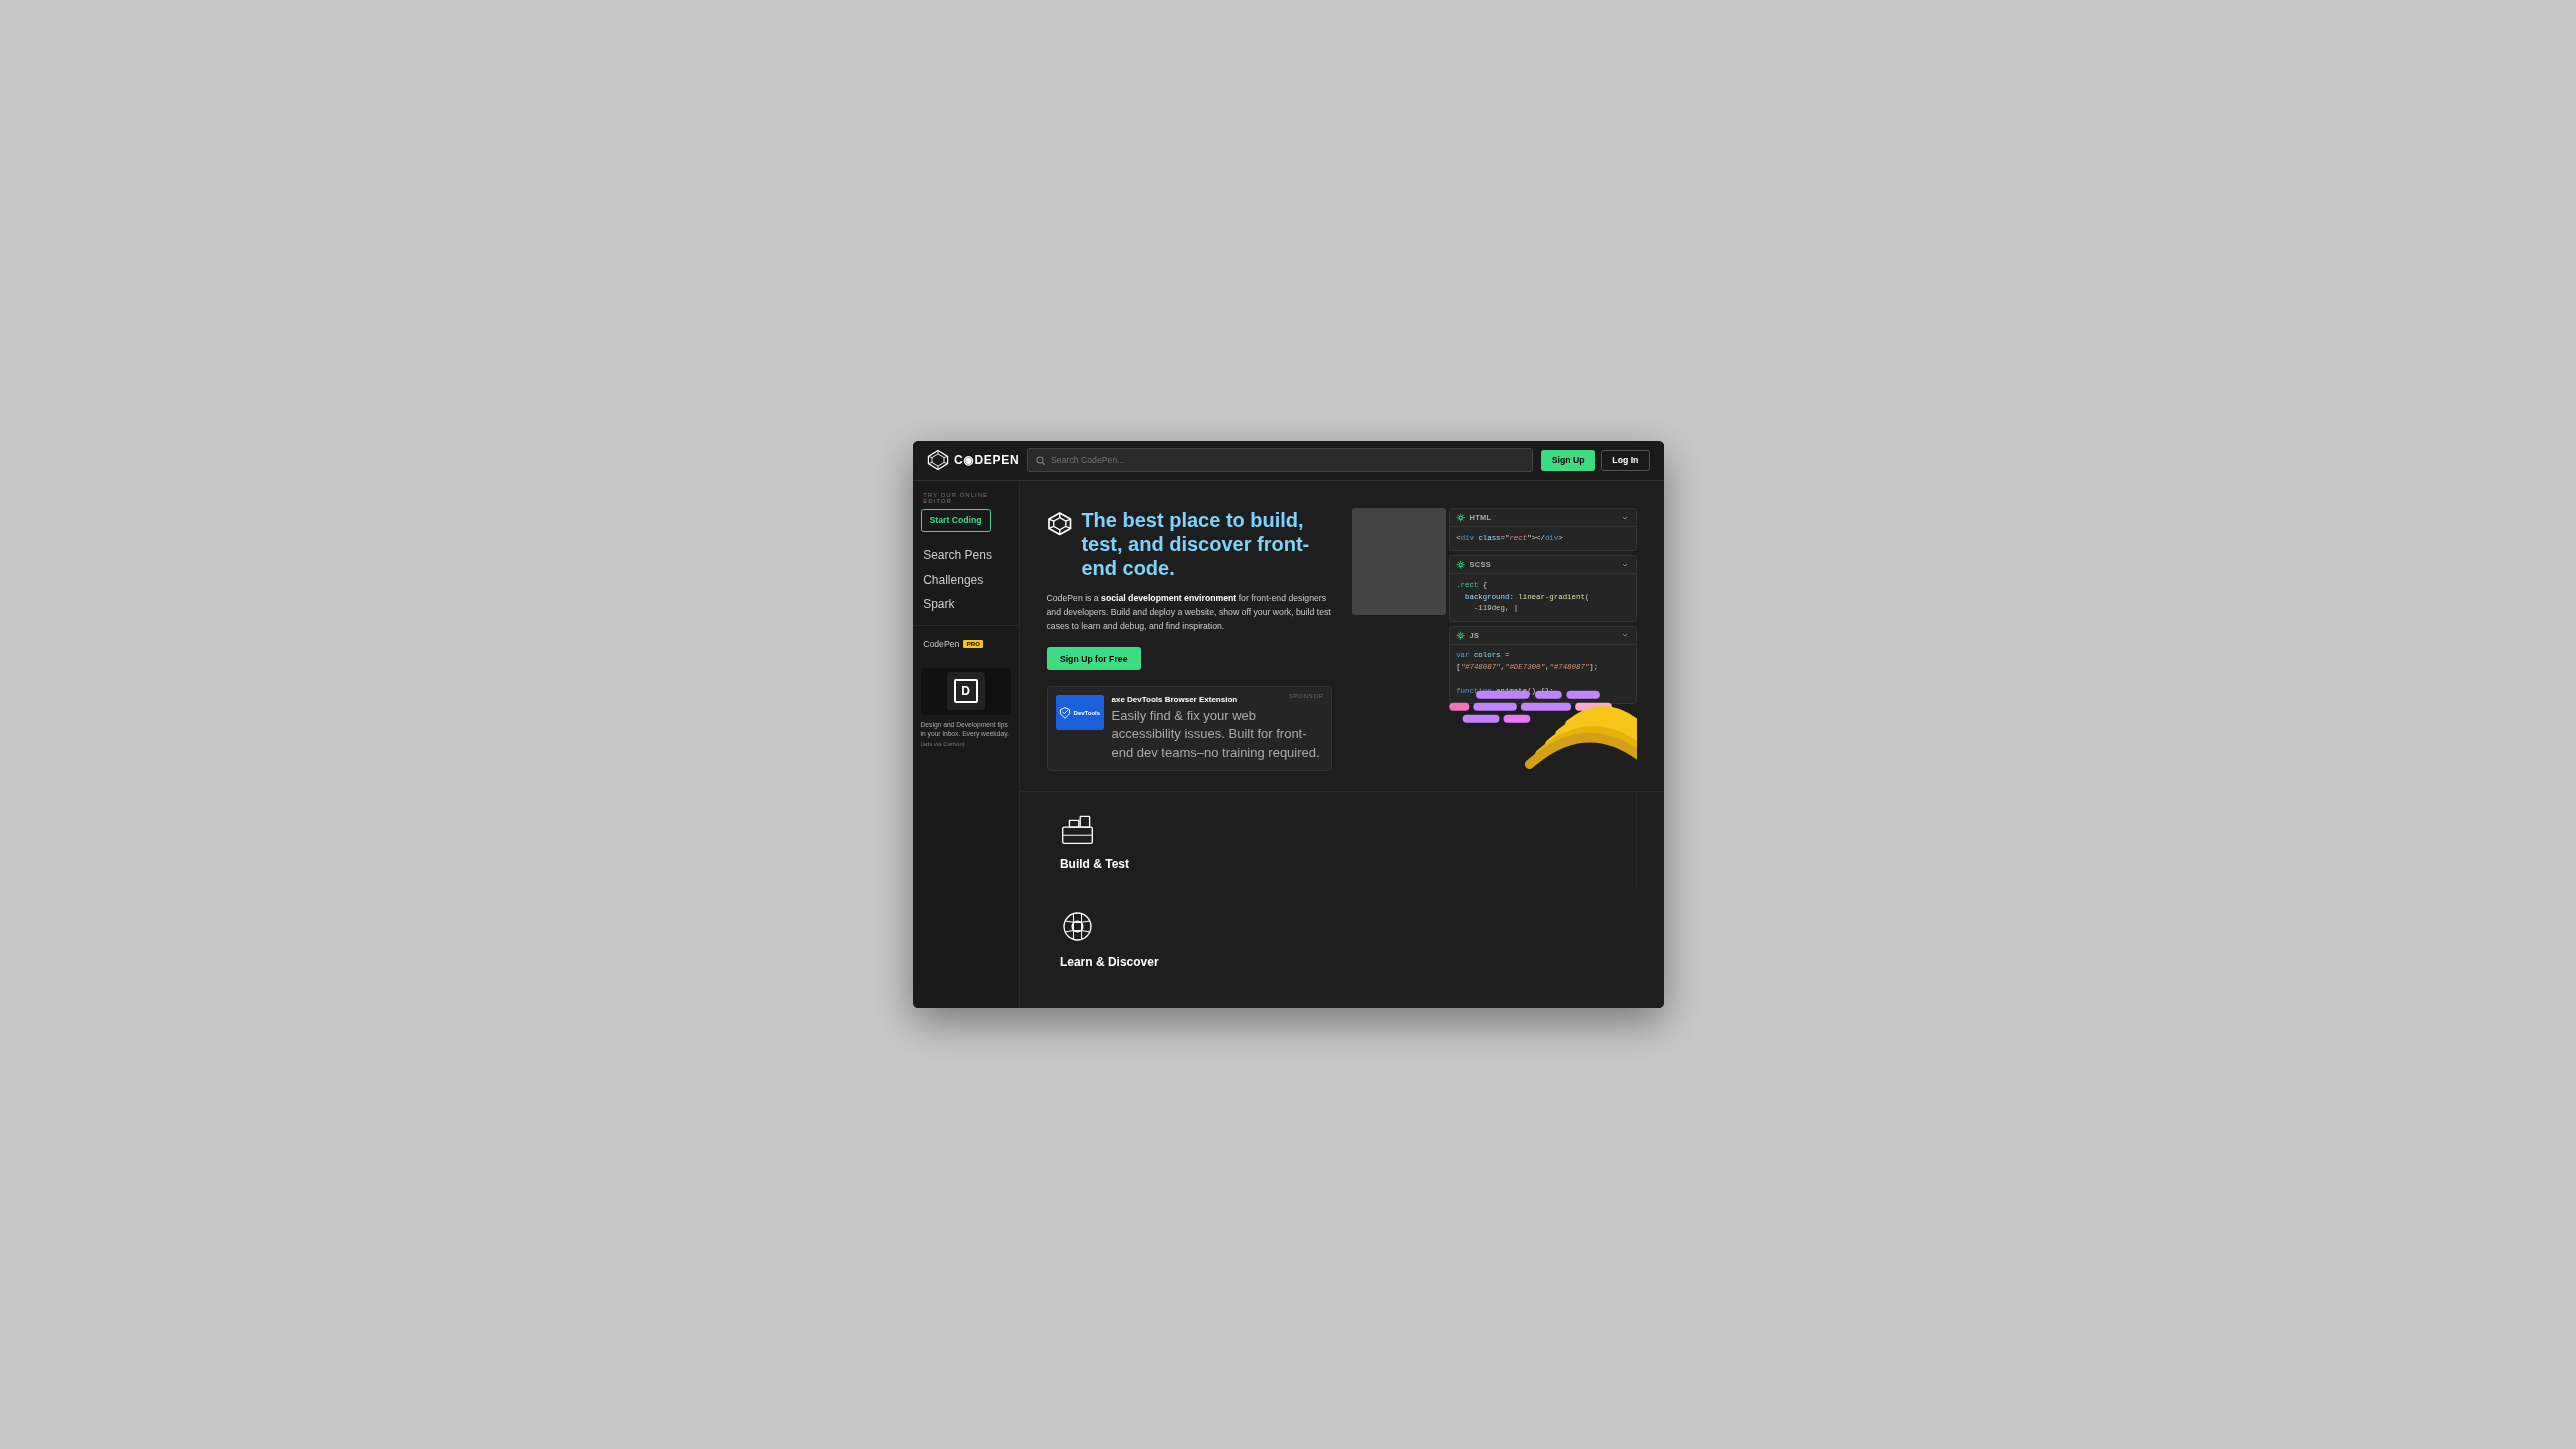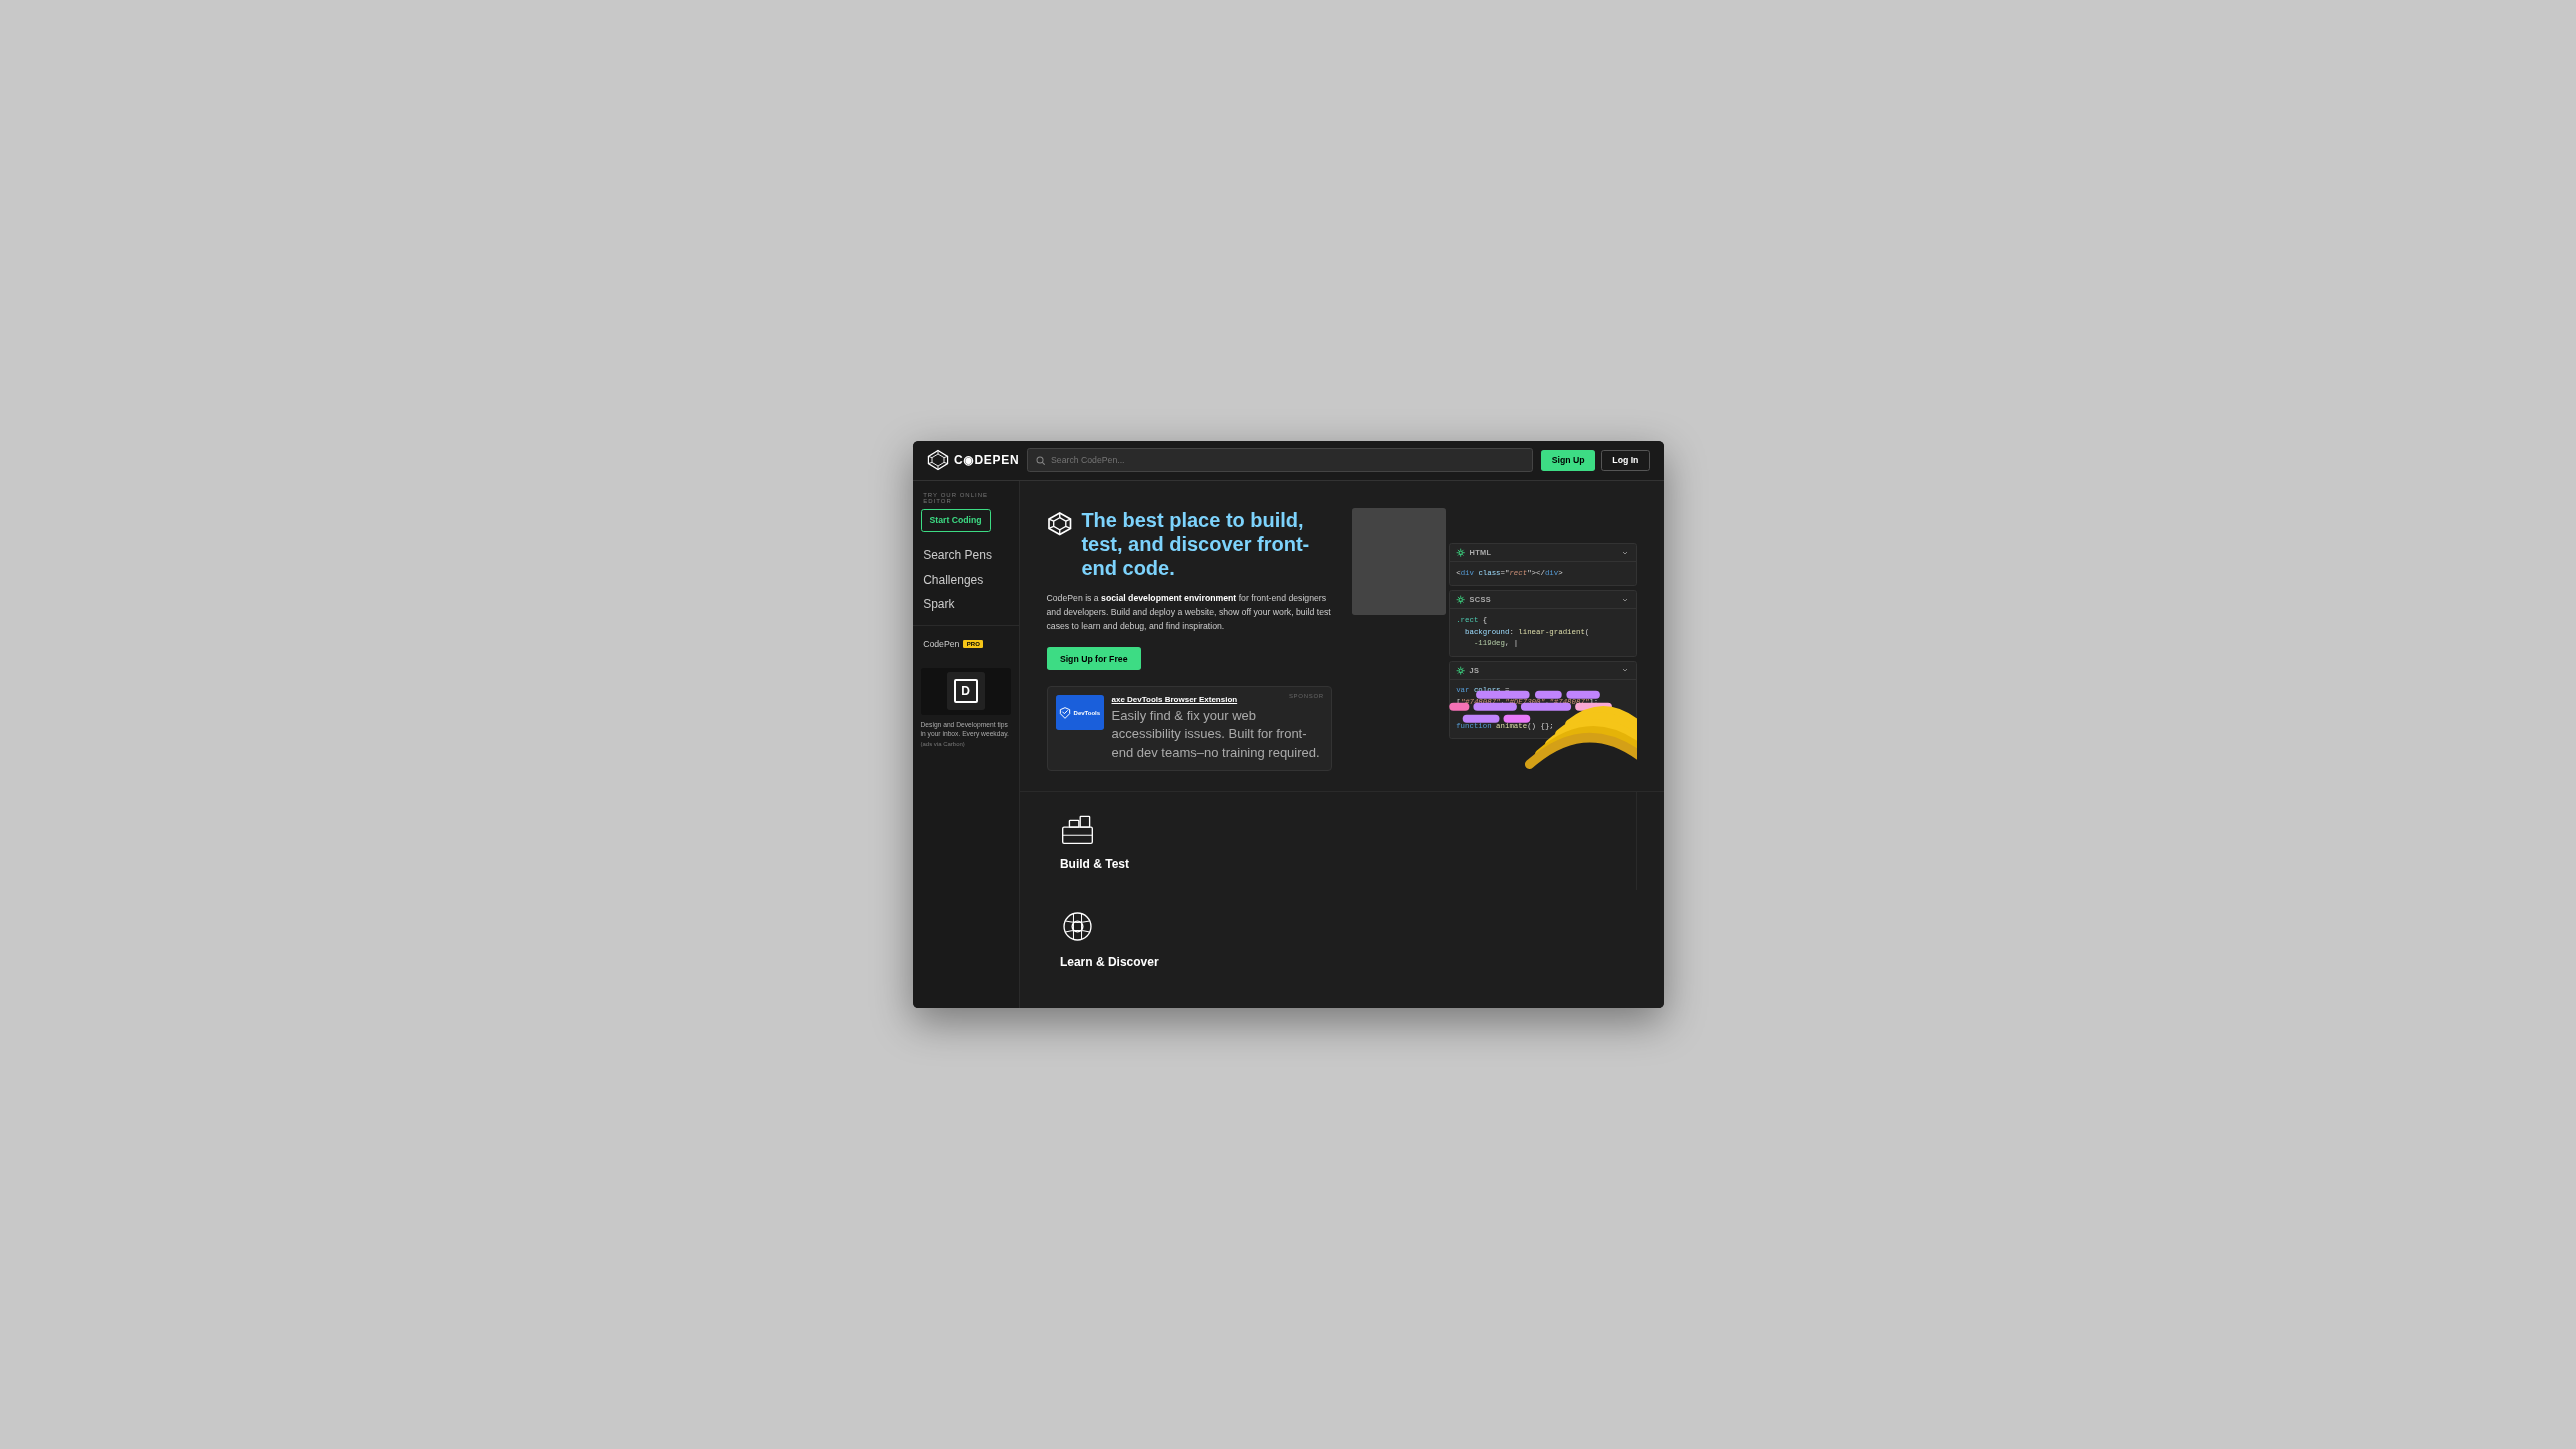--- a/index.html
+++ b/index.html
@@ -281,21 +281,20 @@
     .sponsor-logo span {
       color: #fff;
       font-size: 6.7px;
       font-weight: 700;
     }
     .sponsor-info h3 {
       color: #fff;
       font-size: 8px;
       font-weight: 700;
       margin-bottom: 2.7px;
-      text-decoration: underline;
     }
     .sponsor-info p {
       color: #aaa;
       font-size: 13px;
       line-height: 1.4;
     }
     
     .hero-right {
       flex: 1;
       position: relative;
@@ -308,21 +307,20 @@
       width: 94px;
       height: 107px;
       background: #444;
       border-radius: 2.7px;
     }
     .code-panels {
       position: absolute;
       right: 0;
       top: 0;
       width: 188px;
-      margin-top: 35px;
     }
     .code-panel {
       background: #252525;
       border: 0.7px solid #333;
       border-radius: 2.7px;
       margin-bottom: 4px;
     }
     .code-panel-header {
       display: flex;
       align-items: center;

